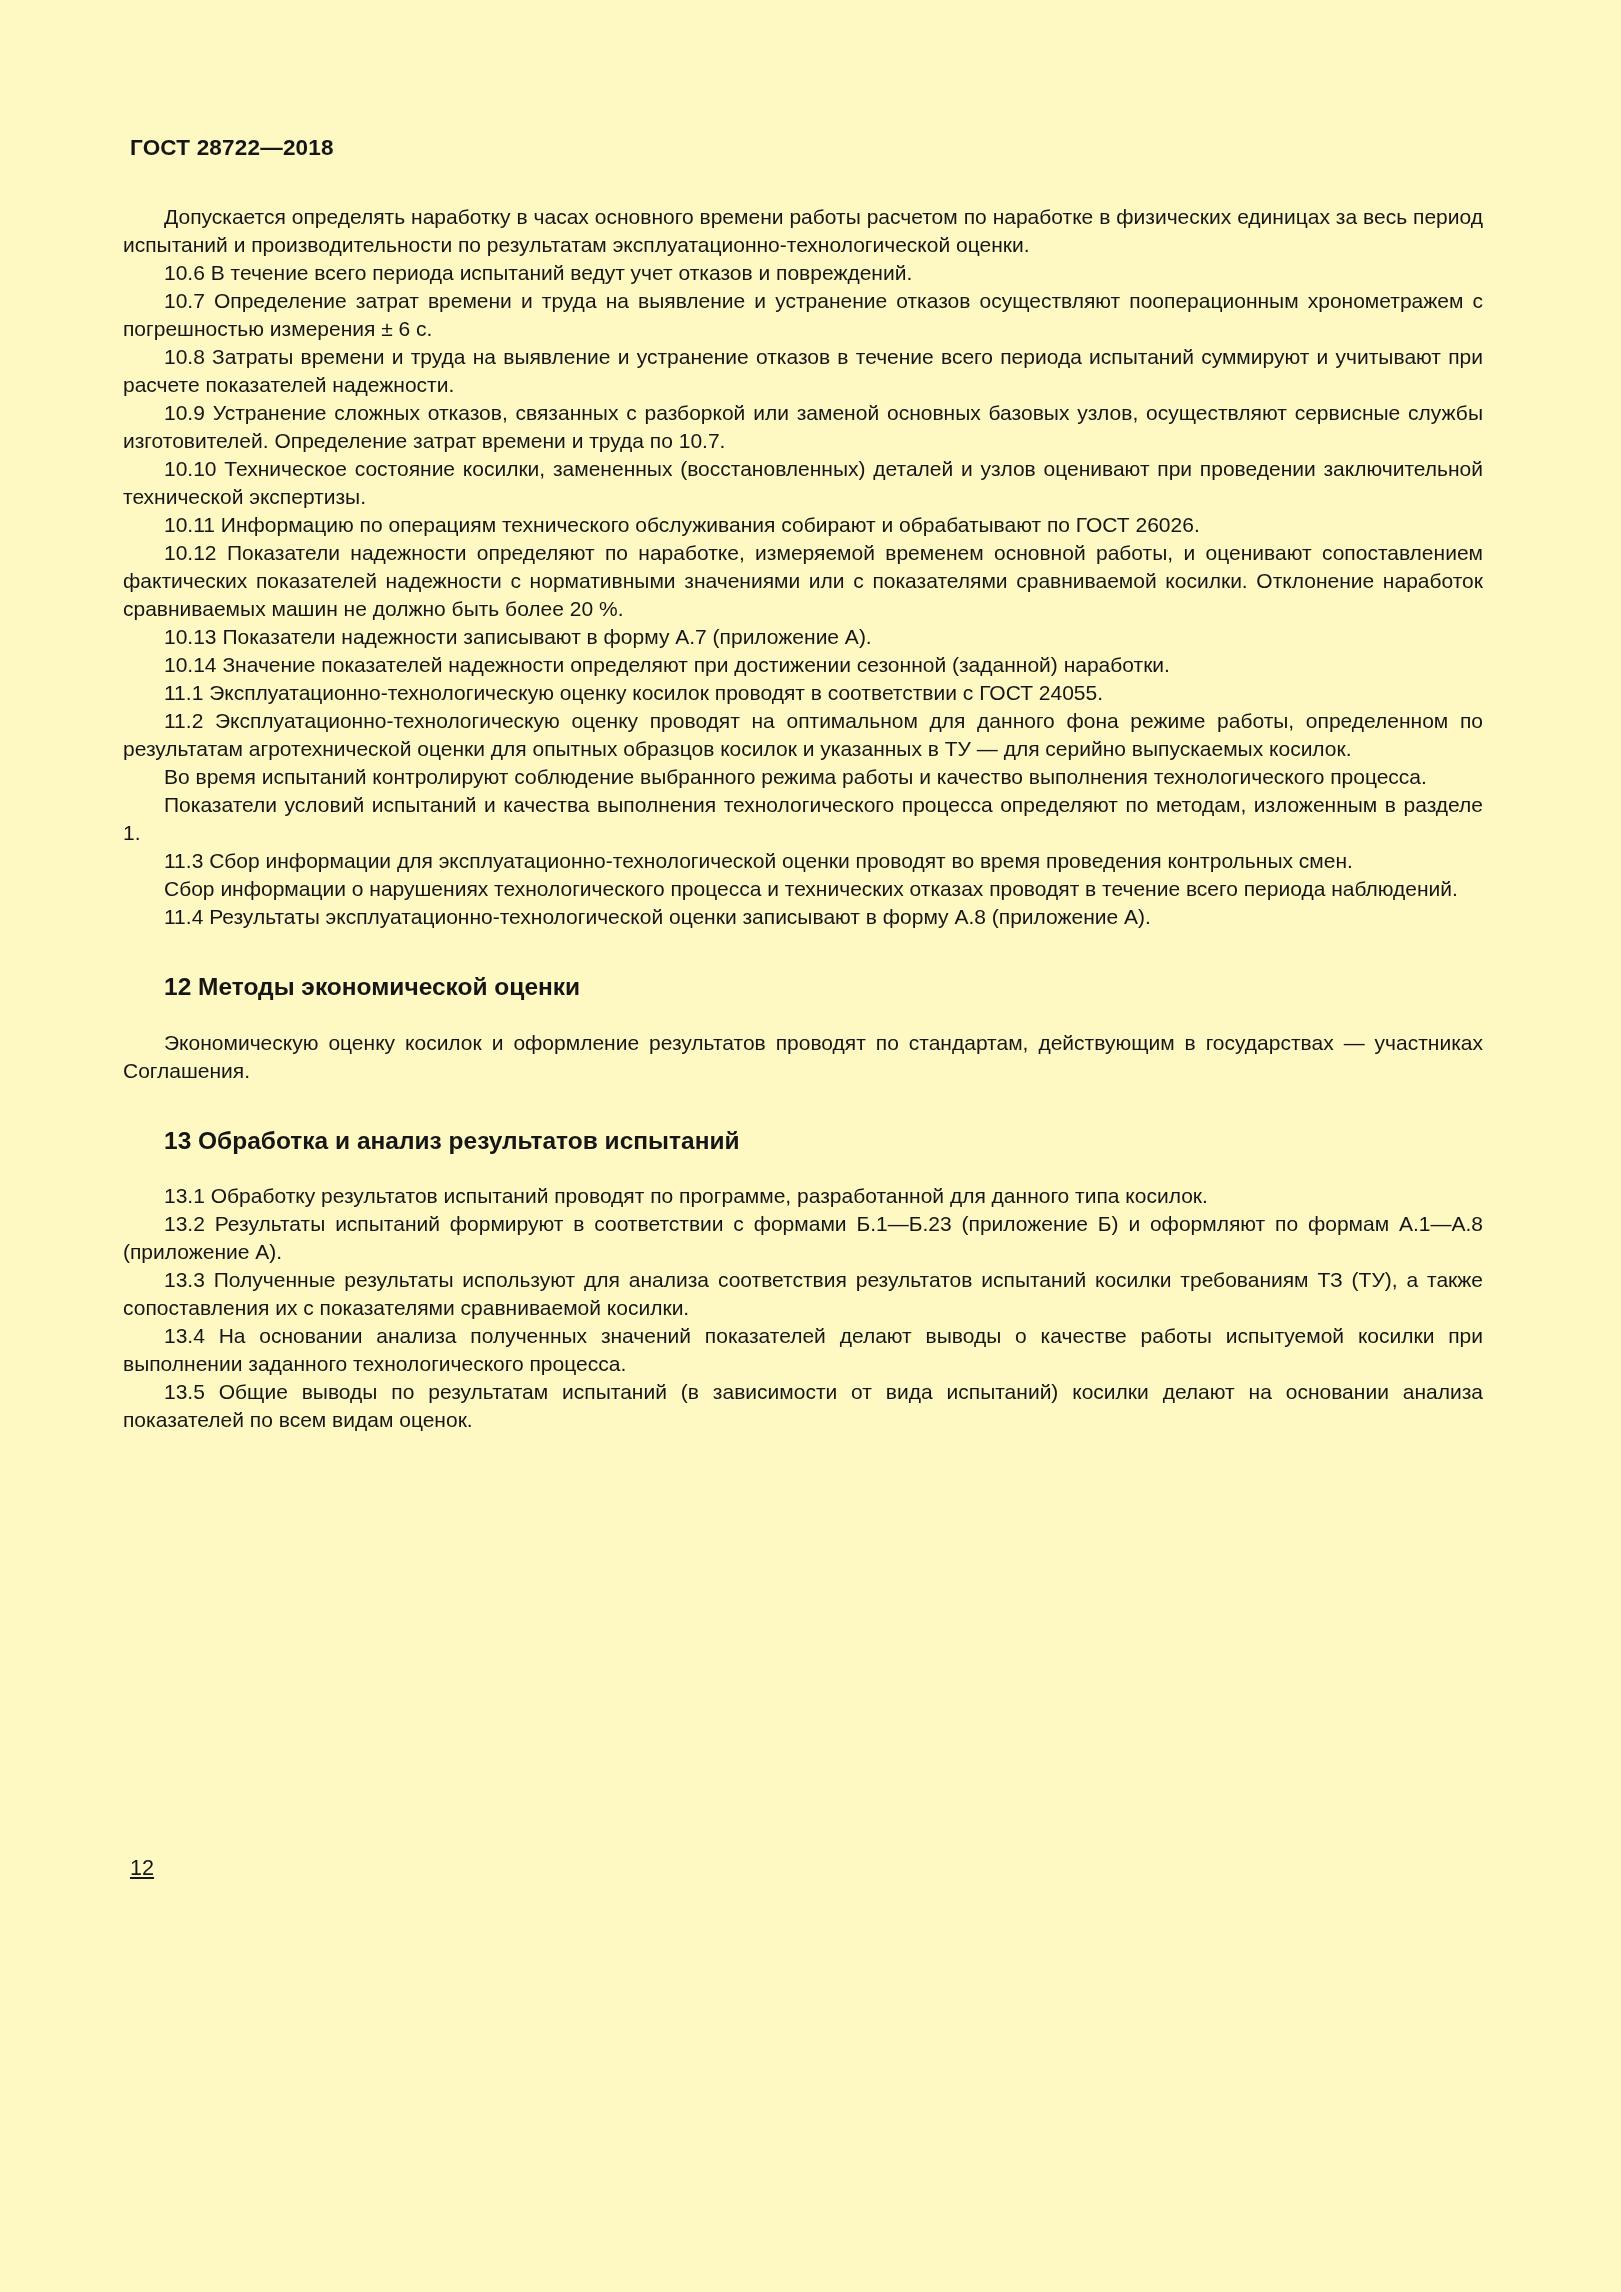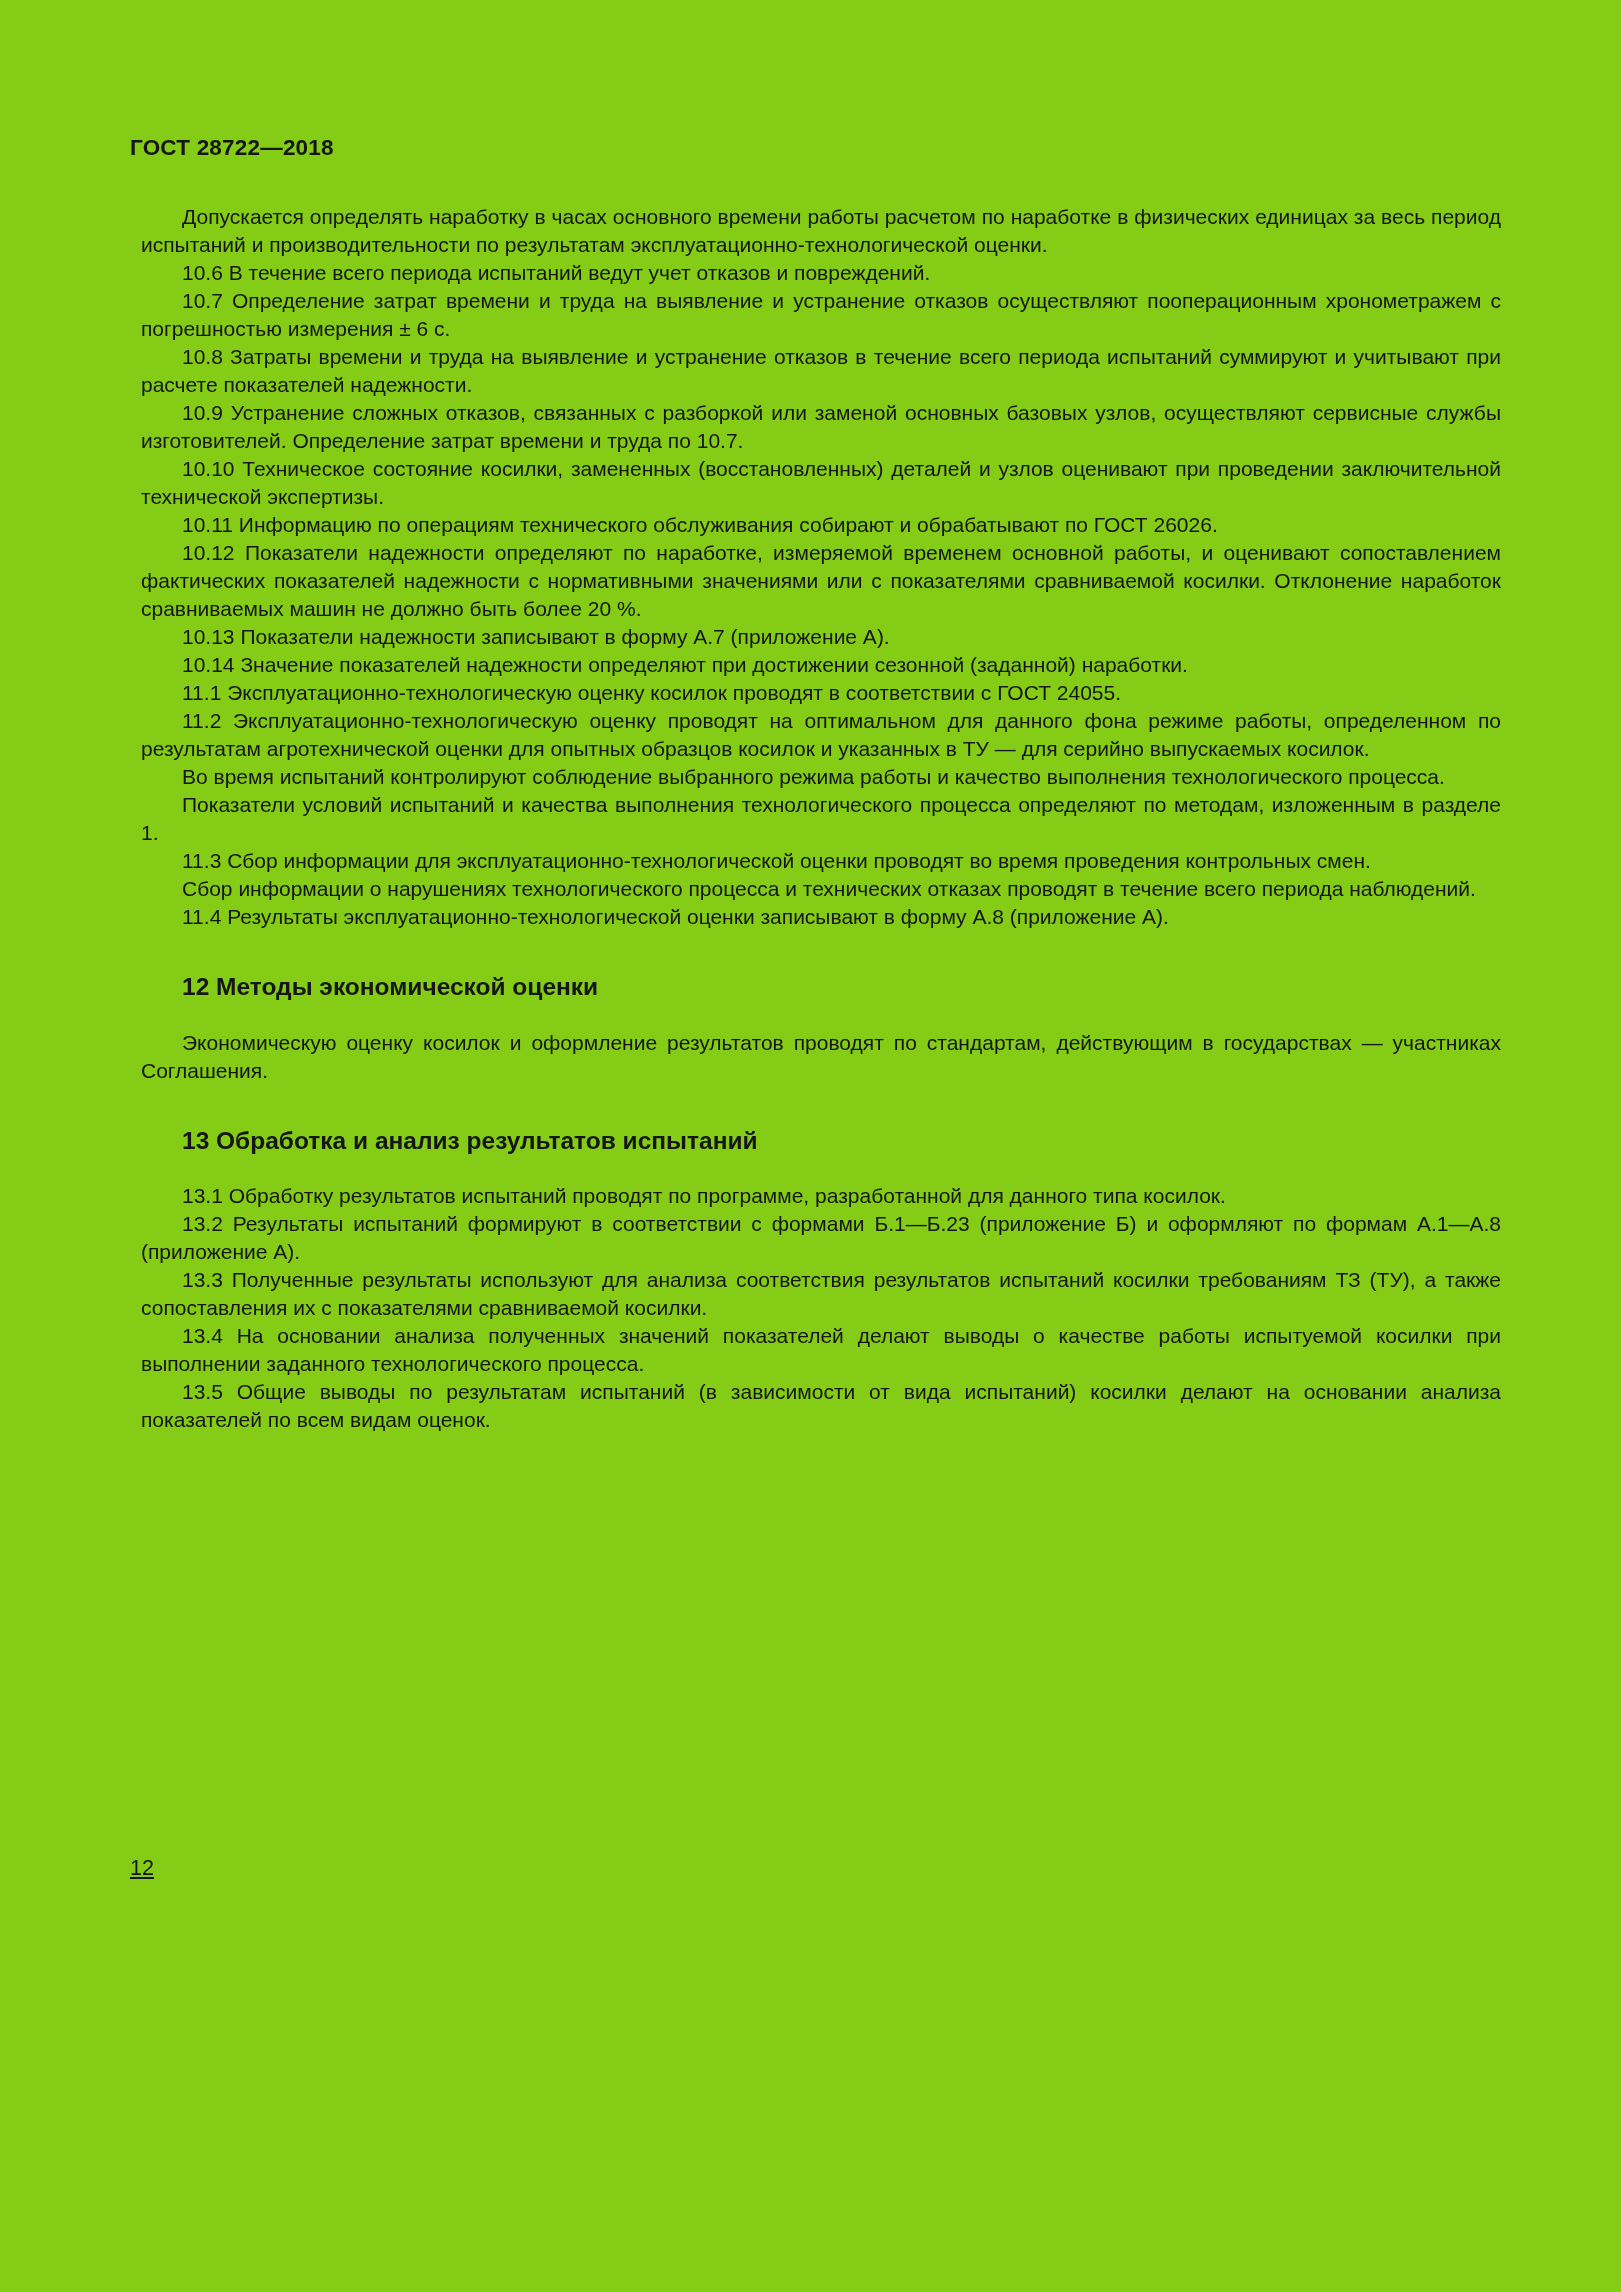--- a/index.html
+++ b/index.html
@@ -4,37 +4,37 @@
 <style>
   html, body {
     margin: 0;
     padding: 0;
     background: #ffffff;
   }
   .page {
     position: relative;
     width: 1621px;
     height: 2293px;
-    background: #84cc16;
+    background: #fef9c3;
     font-family: "Liberation Sans", sans-serif;
     color: #161616;
     overflow: hidden;
   }
   .doc-header {
     position: absolute;
     top: 135px;
     left: 130px;
     font-size: 22.5px;
     font-weight: bold;
     letter-spacing: 0.2px;
   }
   .doc-body {
     position: absolute;
     top: 203px;
-    left: 141px;
+    left: 123px;
     width: 1360px;
   }
   .doc-paragraph {
     margin: 0;
     font-size: 21px;
     line-height: 28px;
     text-align: justify;
     text-indent: 41px;
   }
   .doc-heading {

